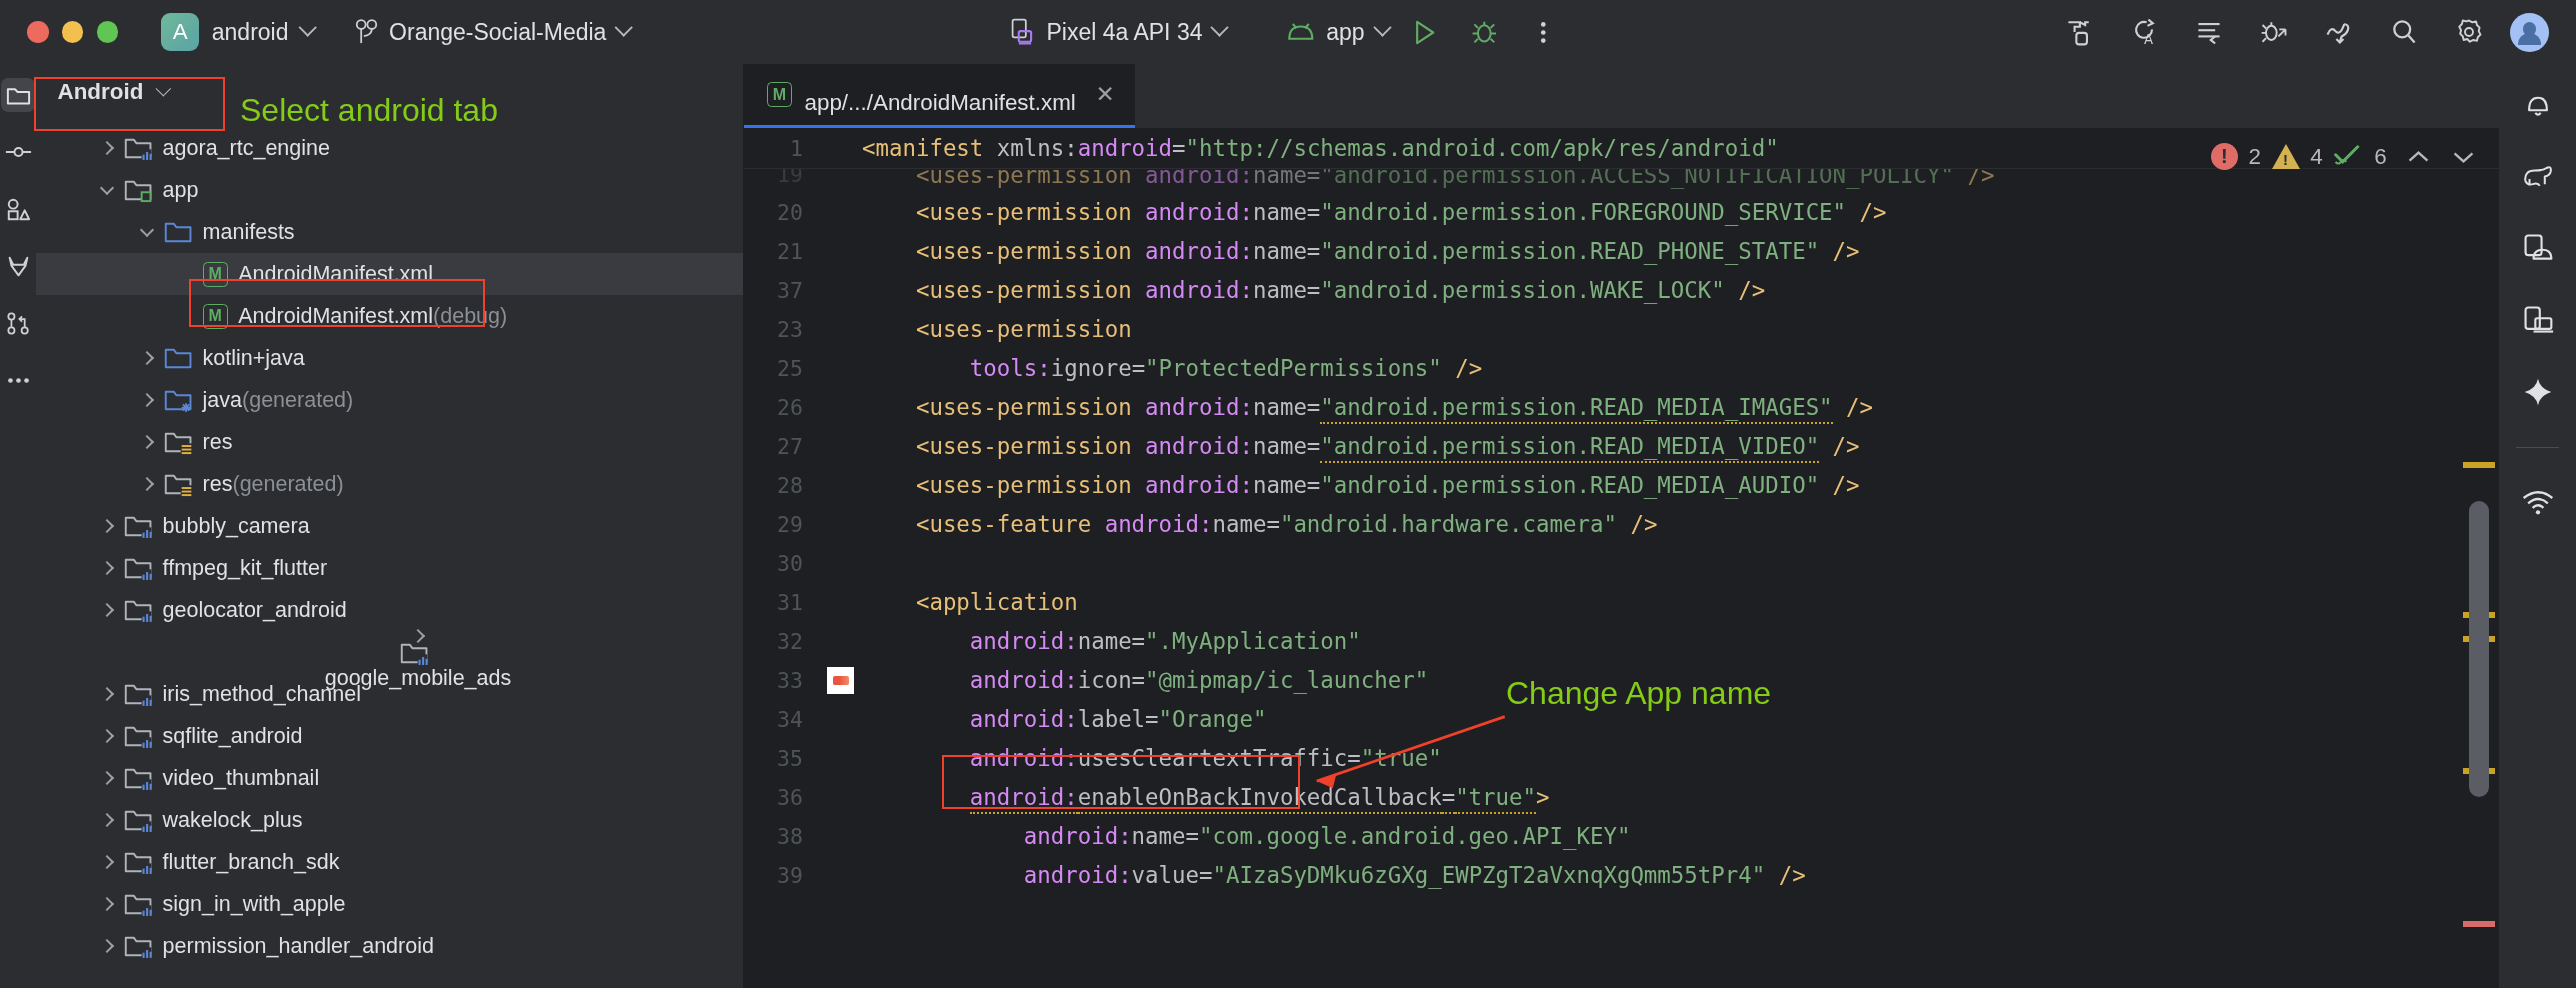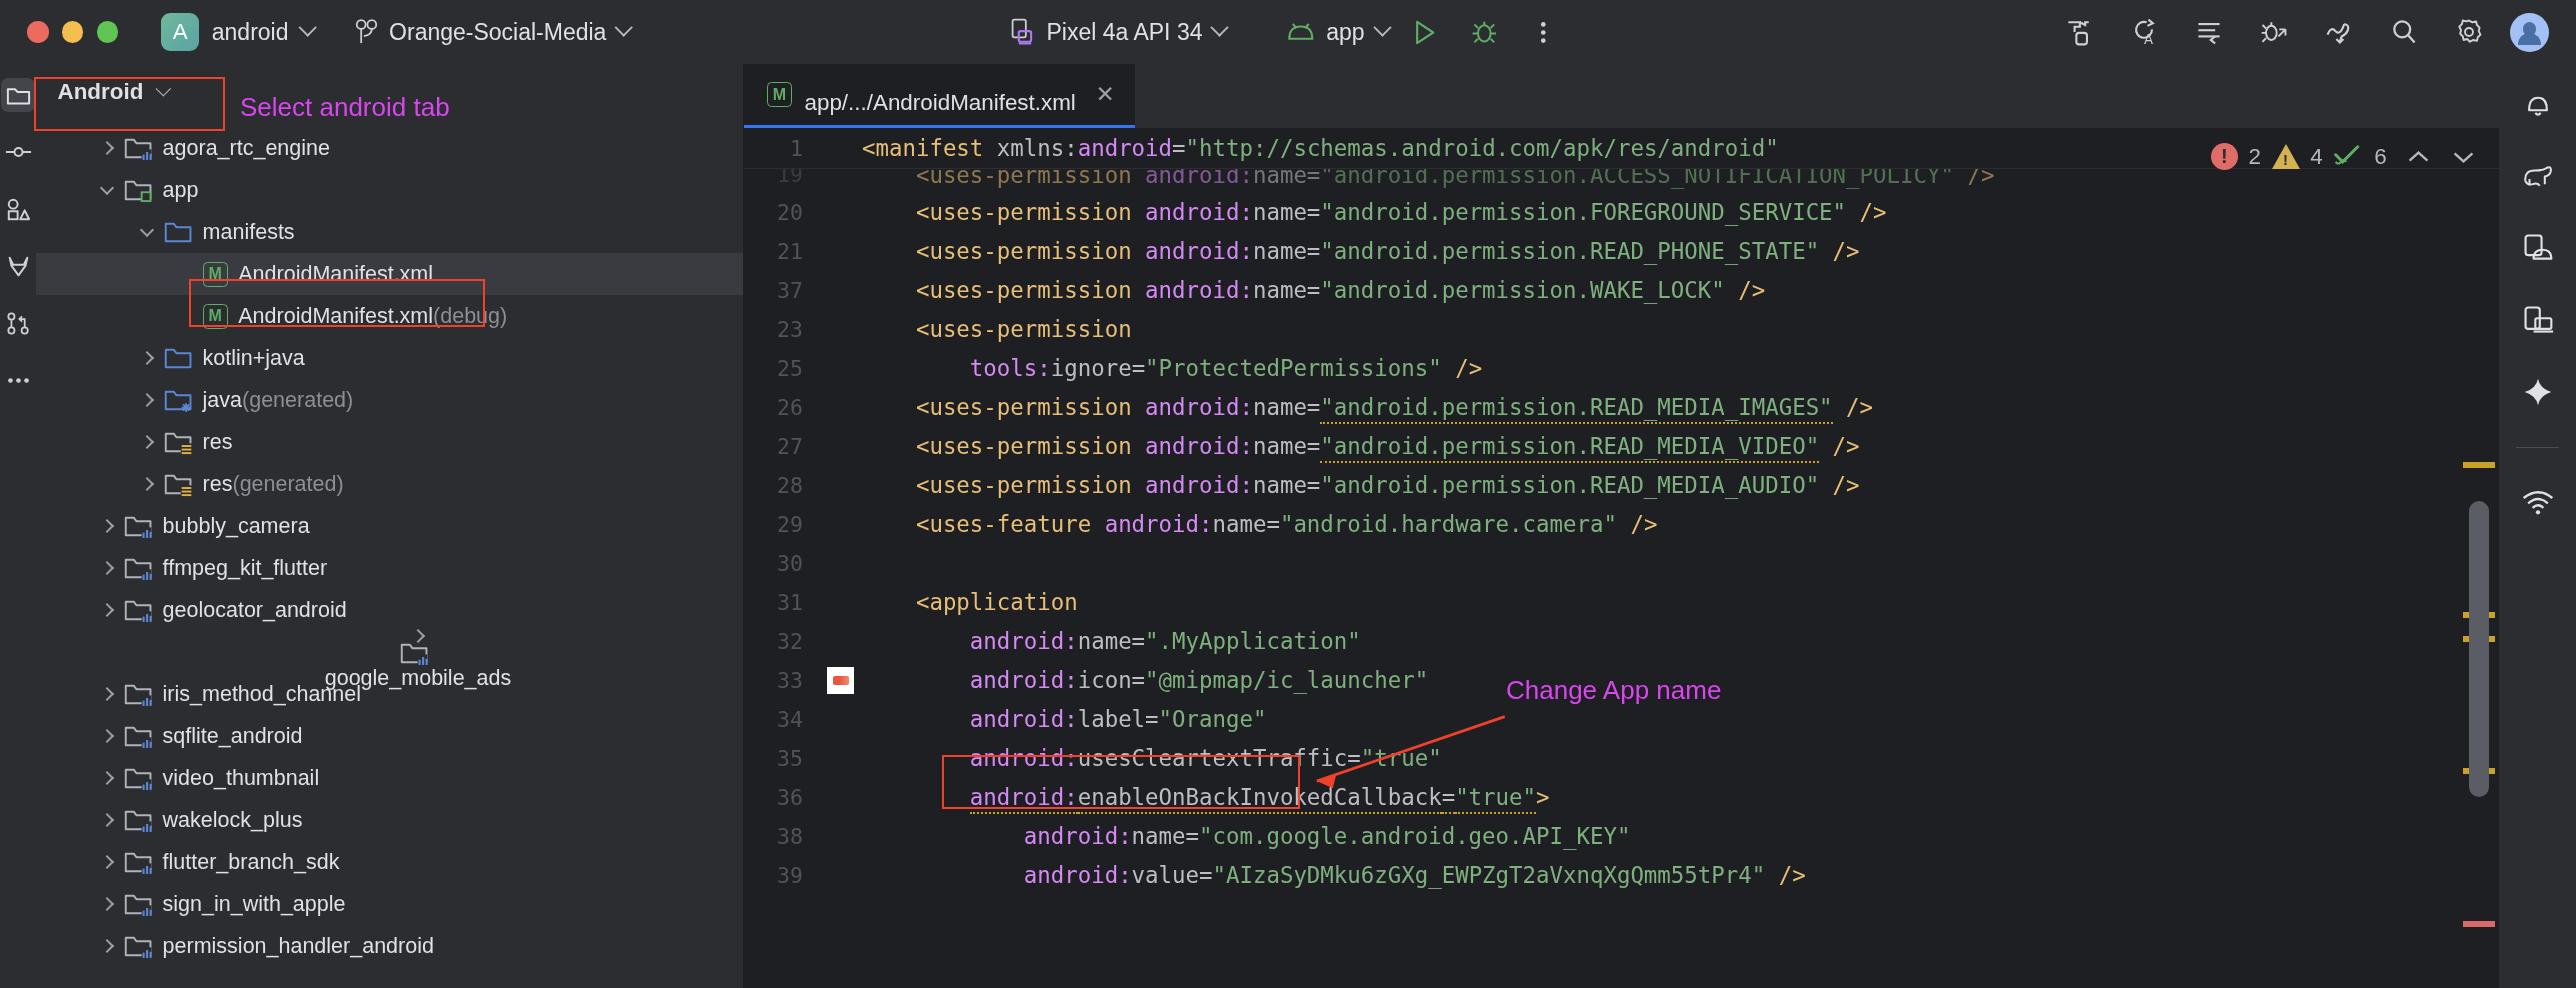--- a/index.html
+++ b/index.html
@@ -139,21 +139,21 @@
   
   .rrail {
     position:absolute; top:64px; right:0; width:77px; height:924px;
     background:#2b2d30; display:flex; flex-direction:column; align-items:center;
     padding-top:23px; gap:38px;
   }
   .rrail-divider { width:43px; height:0.9px; background:#4a4d52; }
 
   
   .redbox { position:absolute; border:2.7px solid #f0412b; pointer-events:none; }
-  .annot-label { position:absolute; color:#d946ef; font-size:26px; white-space:nowrap; }
+  .annot-label { position:absolute; color:#84cc16; font-size:32px; white-space:nowrap; }
   svg.arrowline { position:absolute; pointer-events:none; overflow:visible; }
 </style>
 </head>
 <body>
 
 <div id="app">
 
   <div class="toolbar">
     <div class="traffic">
       <div class="tl red"></div>

